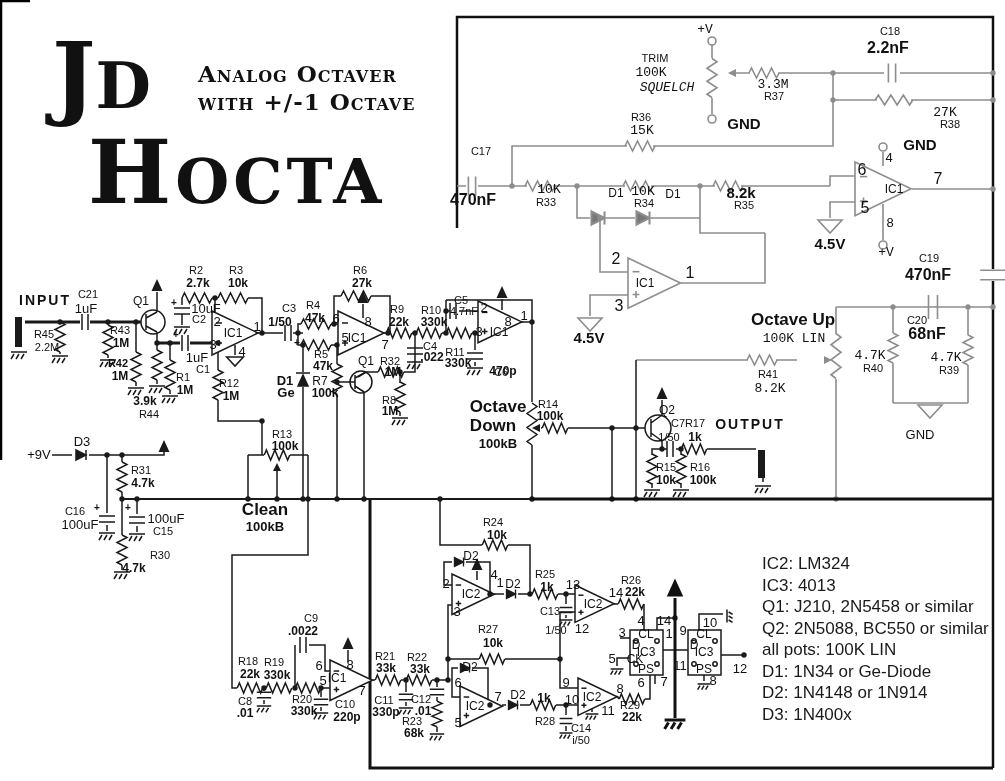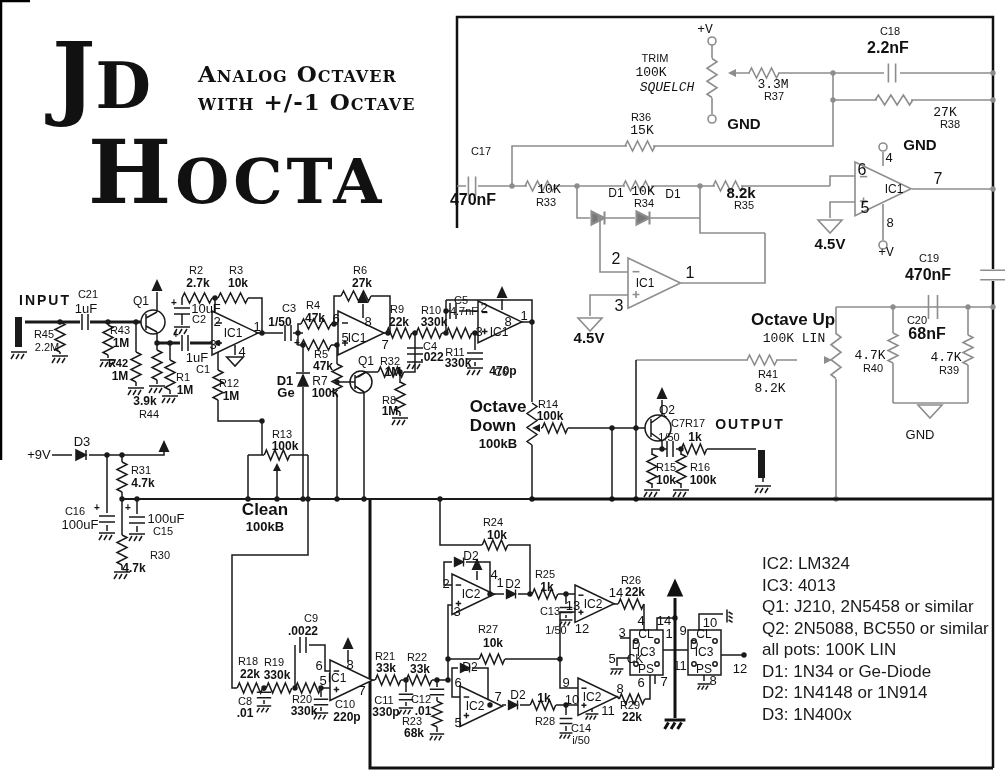--- a/index.html
+++ b/index.html
@@ -542,21 +542,21 @@
       <span class="lbl v" style="left: 497px; top: 535px;">10k</span>
       <span class="lbl d12" style="left: 471px; top: 556px;">D2</span>
       <span class="lbl p" style="left: 446px; top: 583px;">2</span>
       <span class="lbl p" style="left: 494px; top: 574px;">4</span>
       <span class="lbl icn" style="left: 471px; top: 594px;">IC2</span>
       <span class="lbl p" style="left: 500px; top: 582px;">1</span>
       <span class="lbl p" style="left: 457px; top: 611px;">3</span>
       <span class="lbl d12" style="left: 513px; top: 584px;">D2</span>
       <span class="lbl t" style="left: 545px; top: 574px;">R25</span>
       <span class="lbl v" style="left: 547px; top: 587px;">1k</span>
-      <span class="lbl p" style="left: 573px; top: 584px; margin-top: 21px;">13</span>
+      <span class="lbl p" style="left: 573px; top: 584px;">13</span>
       <span class="lbl t" style="left: 550px; top: 611px;">C13</span>
       <span class="lbl t" style="left: 556px; top: 630px;">1/50</span>
       <span class="lbl p" style="left: 582px; top: 628px;">12</span>
       <span class="lbl icn" style="left: 593px; top: 604px;">IC2</span>
       <span class="lbl p" style="left: 616px; top: 592px;">14</span>
       <span class="lbl t" style="left: 631px; top: 580px;">R26</span>
       <span class="lbl v" style="left: 635px; top: 592px;">22k</span>
       <span class="lbl t" style="left: 488px; top: 629px;">R27</span>
       <span class="lbl v" style="left: 493px; top: 643px;">10k</span>
       <span class="lbl d12" style="left: 470px; top: 667px;">D2</span>

